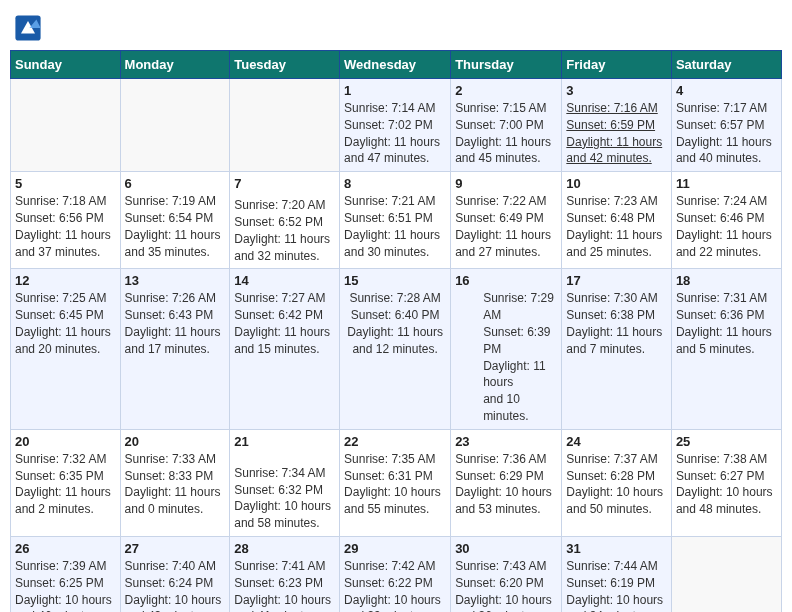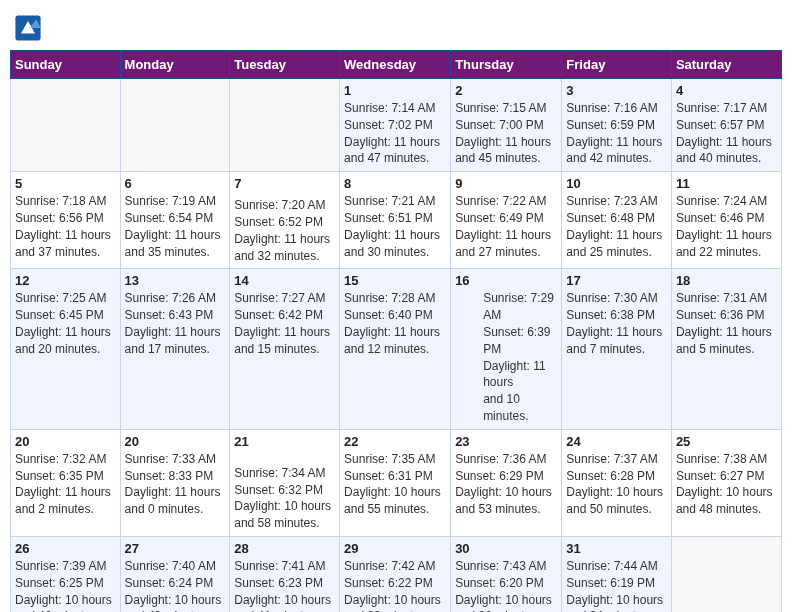--- a/index.html
+++ b/index.html
@@ -48,21 +48,21 @@
     .location {
       font-size: 15px;
       color: #333;
     }
     table {
       width: 100%;
       border-collapse: collapse;
       font-size: 11px;
     }
     thead tr {
-      background-color: #701a75;
+      background-color: #0f766e;
       color: #fff;
     }
     thead th {
       padding: 6px 4px;
       text-align: left;
       font-size: 13px;
       font-weight: 600;
       border: 1px solid #1a4a9a;
     }
     tbody tr {
@@ -143,21 +143,21 @@
         </td>
         <td>
           <div class="day-number">2</div>
           <div class="day-info" style="white-space: pre-line;">Sunrise: 7:15 AM
 Sunset: 7:00 PM
 Daylight: 11 hours
 and 45 minutes.</div>
         </td>
         <td>
           <div class="day-number">3</div>
-          <div class="day-info" style="white-space: pre-line;">Sunrise: 7:16 AM
+          <div class="day-info" style="white-space: pre-line; text-decoration: underline;">Sunrise: 7:16 AM
 Sunset: 6:59 PM
 Daylight: 11 hours
 and 42 minutes.</div>
         </td>
         <td>
           <div class="day-number">4</div>
           <div class="day-info" style="white-space: pre-line;">Sunrise: 7:17 AM
 Sunset: 6:57 PM
 Daylight: 11 hours
 and 40 minutes.</div>
@@ -231,21 +231,21 @@
         </td>
         <td>
           <div class="day-number">14</div>
           <div class="day-info" style="white-space: pre-line;">Sunrise: 7:27 AM
 Sunset: 6:42 PM
 Daylight: 11 hours
 and 15 minutes.</div>
         </td>
         <td>
           <div class="day-number">15</div>
-          <div class="day-info" style="white-space: pre-line;">Sunrise: 7:28 AM
+          <div class="day-info" style="white-space: pre-line; text-align: center;">Sunrise: 7:28 AM
 Sunset: 6:40 PM
 Daylight: 11 hours
 and 12 minutes.</div>
         </td>
         <td>
           <div class="day-number">16</div>
           <div class="day-info" style="white-space: pre-line; margin-left: 28px;">Sunrise: 7:29 AM
 Sunset: 6:39 PM
 Daylight: 11 hours
 and 10 minutes.</div>

